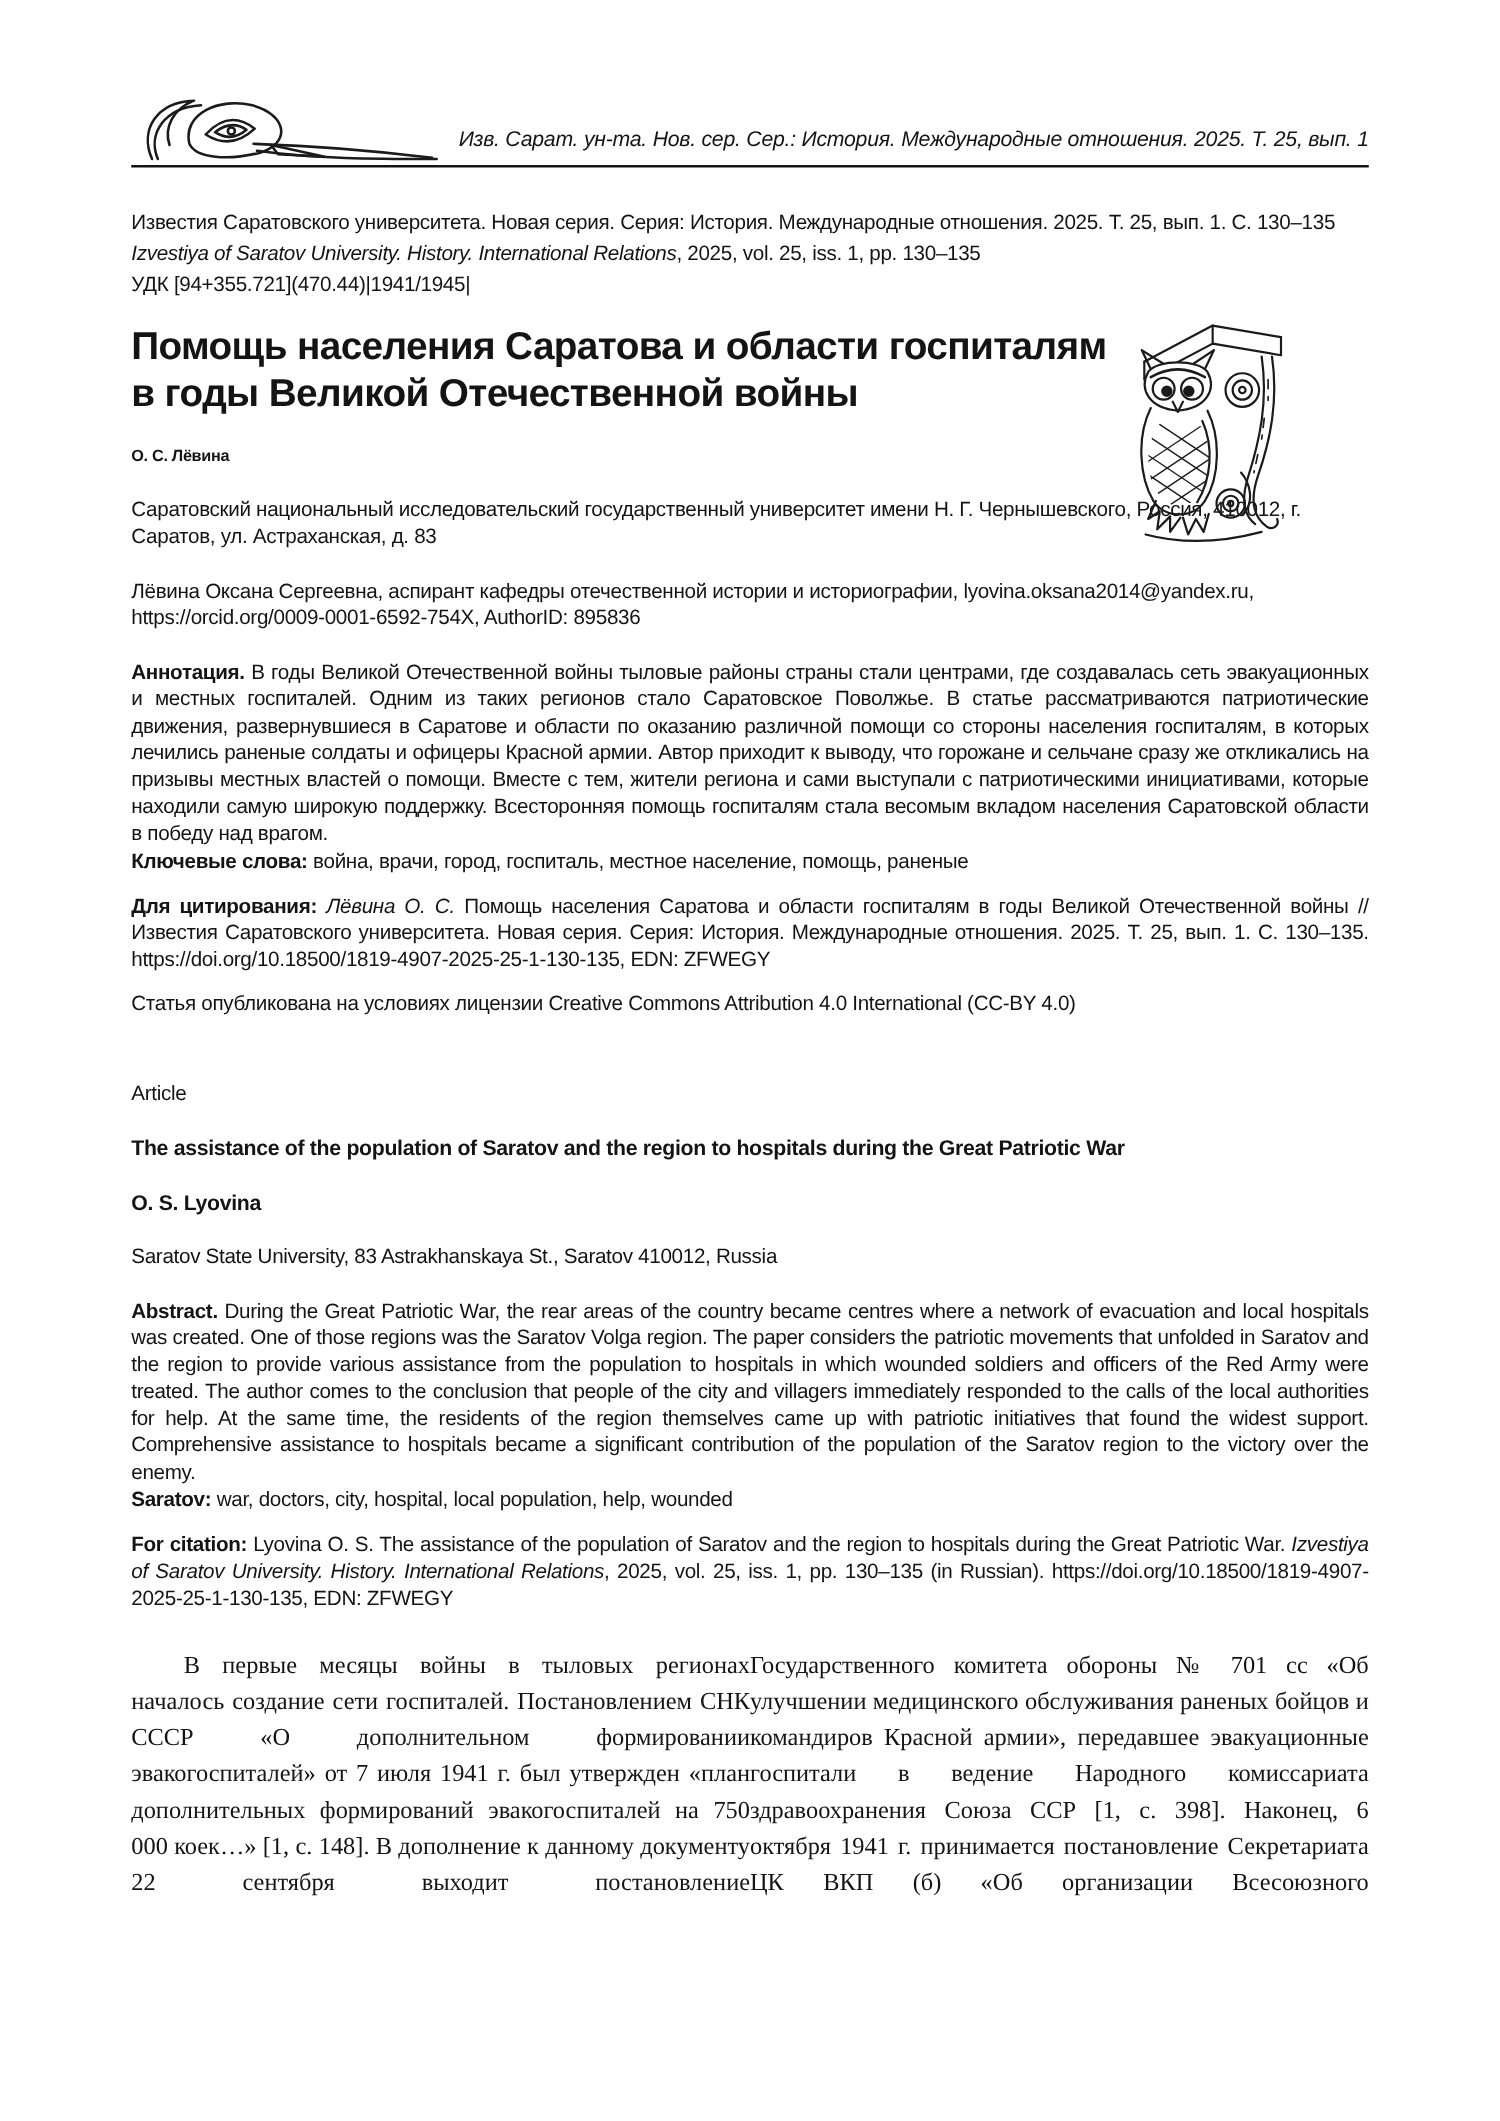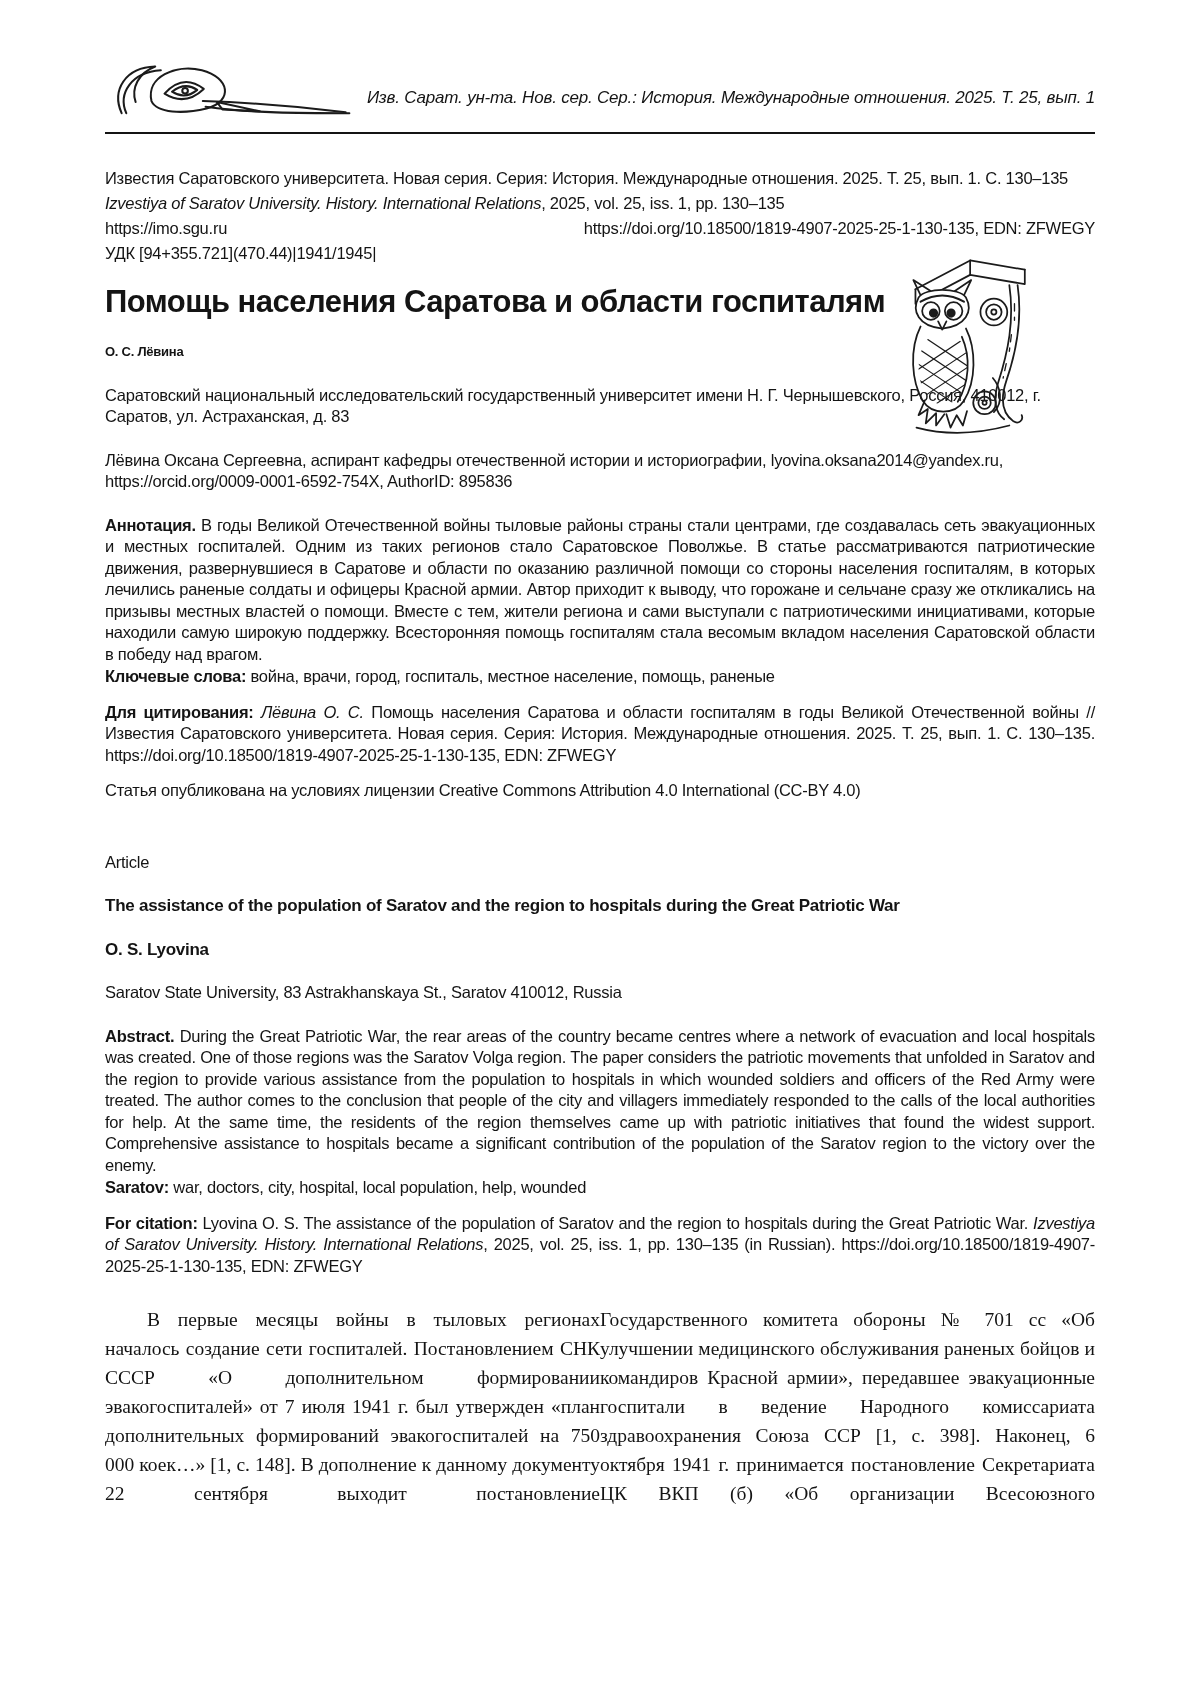--- a/index.html
+++ b/index.html
@@ -10,21 +10,21 @@
     color: #141414;
     overflow: hidden;
     position: relative;
   }
   .page { padding: 74px 105px 0 105px; }
 
   
   .masthead {
     display: flex; align-items: flex-end; justify-content: space-between;
     border-bottom: 2.5px solid #141414;
-    padding-bottom: 16px; height: 60px;
+    padding-bottom: 2px; height: 60px;
   }
   .masthead svg.logo { width: 268px; height: 56px; display: block; }
   .running-head {
     font-style: italic; font-size: 17px; letter-spacing: -0.2px;
     padding-bottom: 8px; white-space: nowrap;
   }
 
   
   .sans { font-size: 16.5px; line-height: 21.5px; letter-spacing: -0.25px; }
   .meta { margin-top: 32px; line-height: 25px; }
@@ -123,30 +123,27 @@
         <circle cx="88" cy="152" r="2"></circle>
         <path d="M97 161 C107 151 103 136 96 128"></path>
         <path d="M22 176 C52 184 82 182 112 174"></path>
       </g>
     </svg>
   </div>
 
   <div class="meta sans">
     <div>Известия Саратовского университета. Новая серия. Серия: История. Международные отношения. 2025. Т. 25, вып. 1. С. 130–135</div>
     <div><i class="jname">Izvestiya of Saratov University. History. International Relations</i><span>, 2025, vol. 25, iss. 1, pp. 130–135</span></div>
-    <div class="meta-row">
-      <span>https://imo.sgu.ru</span>
-      <span>https://doi.org/10.18500/1819-4907-2025-25-1-130-135, EDN: ZFWEGY</span>
-    </div>
   </div>
 
   <div class="udc sans">УДК [94+355.721](470.44)|1941/1945|</div>
 
   <h1 class="title-ru">
     <span>Помощь населения Саратова и области госпиталям</span><br>
+    <span>в годы Великой Отечественной войны</span>
   </h1>
 
   <div class="author-ru sans">О. С. Лёвина</div>
 
   <p class="sans block-p">Саратовский национальный исследовательский государственный университет имени Н. Г. Чернышевского, Россия, 410012, г. Саратов, ул. Астраханская, д. 83</p>
 
   <p class="sans block-p">Лёвина Оксана Сергеевна, аспирант кафедры отечественной истории и историографии, lyovina.oksana2014@yandex.ru, https://orcid.org/0009-0001-6592-754X, AuthorID: 895836</p>
 
   <p class="sans block-p just"><b>Аннотация.</b><span> В годы Великой Отечественной войны тыловые районы страны стали центрами, где создавалась сеть эвакуационных и местных госпиталей. Одним из таких регионов стало Саратовское Поволжье. В статье рассматриваются патриотические движения, развернувшиеся в Саратове и области по оказанию различной помощи со стороны населения госпиталям, в которых лечились раненые солдаты и офицеры Красной армии. Автор приходит к выводу, что горожане и сельчане сразу же откликались на призывы местных властей о помощи. Вместе с тем, жители региона и сами выступали с патриотическими инициативами, которые находили самую широкую поддержку. Всесторонняя помощь госпиталям стала весомым вкладом населения Саратовской области в победу над врагом.</span></p>
   <p class="sans kw-line"><b>Ключевые слова:</b><span> война, врачи, город, госпиталь, местное население, помощь, раненые</span></p>

